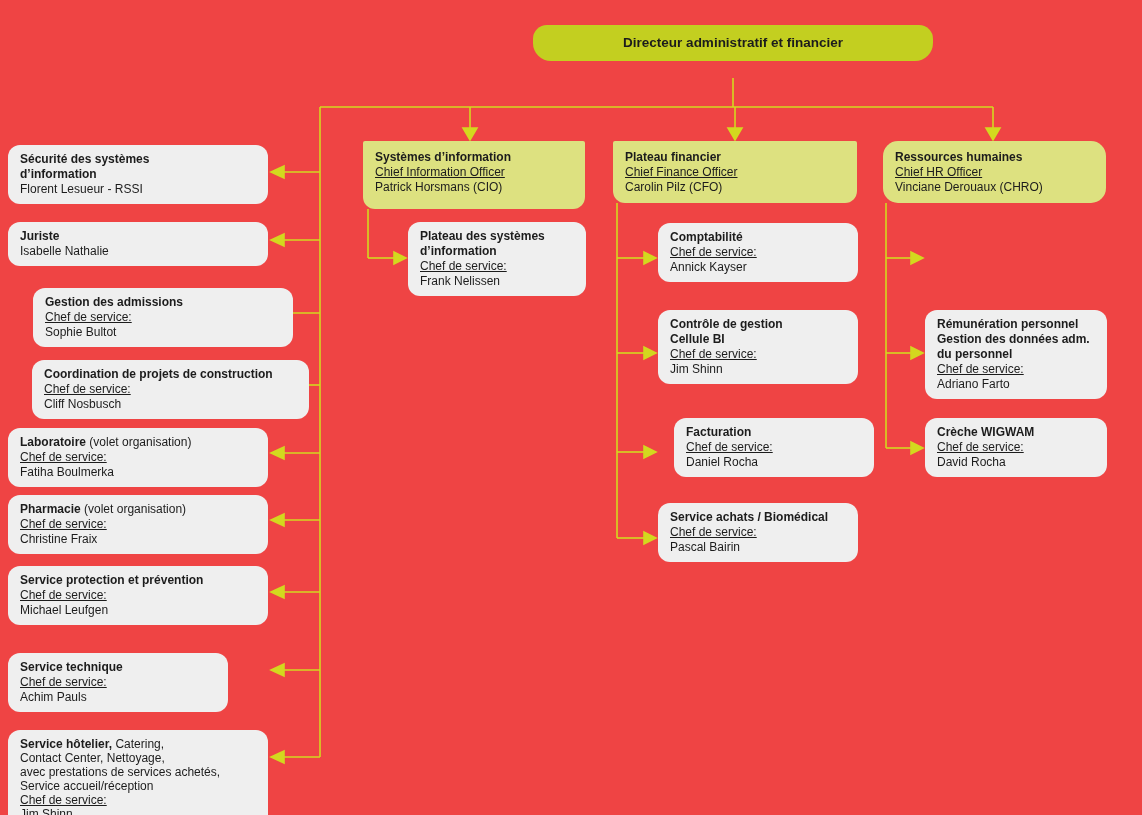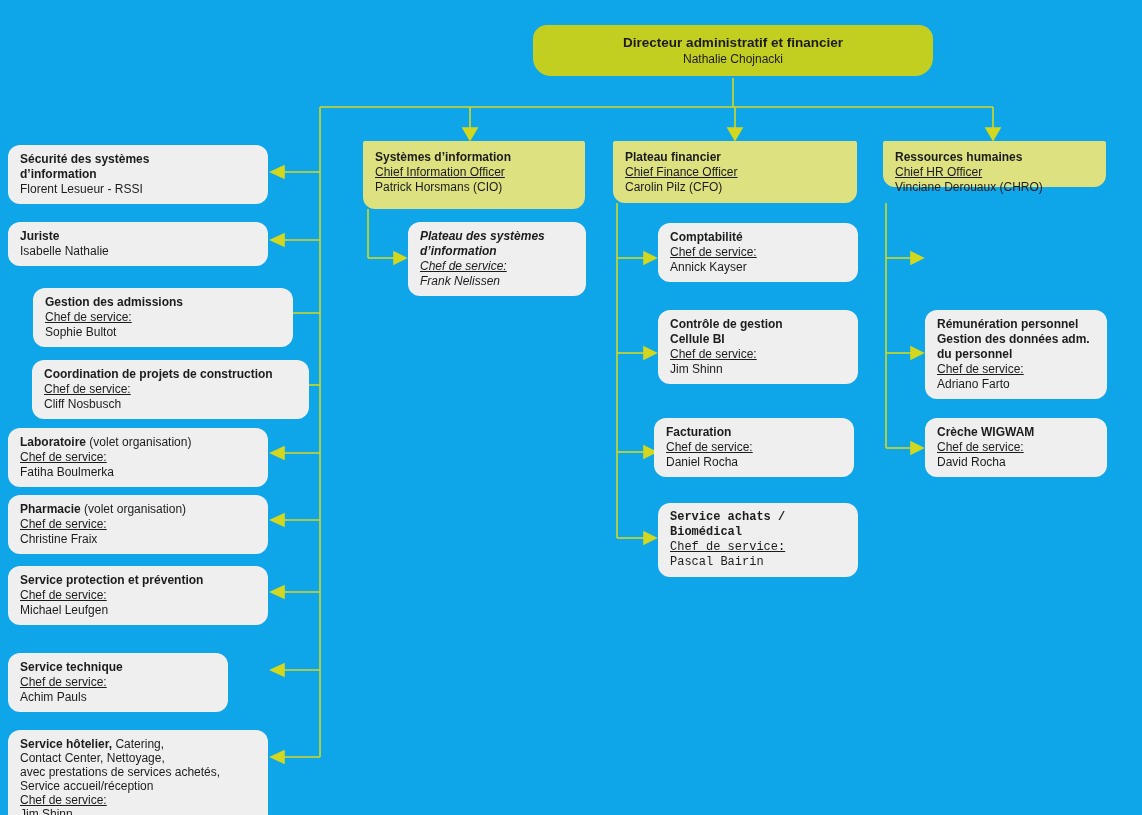--- a/index.html
+++ b/index.html
@@ -1,17 +1,17 @@
 <!DOCTYPE html>
 <html style="--accent: #c3cf20; --accent_light: #dde180; --node_gray: #efefef; --connector: #d3d81f; --text: #1c1c1c;"><head>
 <meta charset="utf-8">
 <style>
   html,body{margin:0;padding:0;background:#ffffff;}
   #canvas{
-    position:relative;width:1142px;height:815px;background:#0ea5e9;
+    position:relative;width:1142px;height:815px;background:#ef4444;
     font-family:"Liberation Sans","DejaVu Sans",sans-serif;
     color:var(--text,#1c1c1c);font-size:12px;line-height:15px;
     overflow:hidden;
   }
   #wires{position:absolute;left:0;top:0;z-index:0;}
   .node{position:absolute;z-index:1;box-sizing:border-box;padding:7px 12px;}
   .gray{background:var(--node_gray,#efefef);border-radius:12px;}
   .dept{background:var(--accent_light,#dde180);border-radius:2px 2px 12px 12px;padding:9px 12px;}
   .root{
     background:var(--accent,#c3cf20);border-radius:14px 14px 18px 18px;
@@ -93,34 +93,33 @@
         <line x1="886" y1="353" x2="911" y2="353"></line>
           <polygon points="911,347 911,359 923,353"></polygon>
         <line x1="886" y1="448" x2="911" y2="448"></line>
           <polygon points="911,442 911,454 923,448"></polygon>
       </g>
     </g>
   </svg>
 
   <div class="node root" style="left:533px;top:25px;width:400px;">
     <div class="tt"><span class="b">Directeur administratif et financier</span></div>
-    <div class="person">Nathalie Chojnacki</div>
   </div>
 
   <div class="node dept" style="left:363px;top:141px;width:222px;height:68px;">
     <div class="tt"><span class="b">Systèmes d’information</span></div>
     <div class="role">Chief Information Officer</div>
     <div class="person">Patrick Horsmans (CIO)</div>
   </div>
   <div class="node dept" style="left:613px;top:141px;width:244px;height:62px;">
     <div class="tt"><span class="b">Plateau financier</span></div>
     <div class="role">Chief Finance Officer</div>
     <div class="person">Carolin Pilz (CFO)</div>
   </div>
-  <div class="node dept" style="left:883px;top:141px;width:223px;height:46px;">
+  <div class="node dept" style="left:883px;top:141px;width:223px;height:62px;border-radius:15px;">
     <div class="tt"><span class="b">Ressources humaines</span></div>
     <div class="role">Chief HR Officer</div>
     <div class="person">Vinciane Derouaux (CHRO)</div>
   </div>
 
   <div class="node gray" style="left:8px;top:145px;width:260px;">
     <div class="tt"><span class="b">Sécurité des systèmes
 d’information</span><span></span></div>
     <div class="role"></div>
     <div class="person">Florent Lesueur - RSSI</div>
@@ -162,44 +161,44 @@
   </div>
   <div class="node gray tight" style="left:8px;top:712px;width:260px;margin-top:18px;">
     <div class="tt"><span class="b">Service hôtelier,</span><span> Catering,
 Contact Center, Nettoyage,
 avec prestations de services achetés,
 Service accueil/réception</span></div>
     <div class="role">Chef de service:</div>
     <div class="person">Jim Shinn</div>
   </div>
 
-  <div class="node gray" style="left:408px;top:222px;width:178px;font-style:italic;">
+  <div class="node gray" style="left:408px;top:222px;width:178px;">
     <div class="tt"><span class="b">Plateau des systèmes
 d’information</span></div>
     <div class="role">Chef de service:</div>
     <div class="person">Frank Nelissen</div>
   </div>
 
   <div class="node gray" style="left:658px;top:223px;width:200px;">
     <div class="tt"><span class="b">Comptabilité</span></div>
     <div class="role">Chef de service:</div>
     <div class="person">Annick Kayser</div>
   </div>
   <div class="node gray" style="left:658px;top:310px;width:200px;">
     <div class="tt"><span class="b">Contrôle de gestion
 Cellule BI</span></div>
     <div class="role">Chef de service:</div>
     <div class="person">Jim Shinn</div>
   </div>
-  <div class="node gray" style="left:654px;top:418px;width:200px;">
+  <div class="node gray" style="left:674px;top:418px;width:200px;">
     <div class="tt"><span class="b">Facturation</span></div>
     <div class="role">Chef de service:</div>
     <div class="person">Daniel Rocha</div>
   </div>
-  <div class="node gray" style="left:658px;top:503px;width:200px;font-family:Liberation Mono, monospace;">
+  <div class="node gray" style="left:658px;top:503px;width:200px;">
     <div class="tt"><span class="b">Service achats / Biomédical</span></div>
     <div class="role">Chef de service:</div>
     <div class="person">Pascal Bairin</div>
   </div>
 
   <div class="node gray" style="left:925px;top:310px;width:182px;">
     <div class="tt"><span class="b">Rémunération personnel
 Gestion des données adm.
 du personnel</span></div>
     <div class="role">Chef de service:</div>

